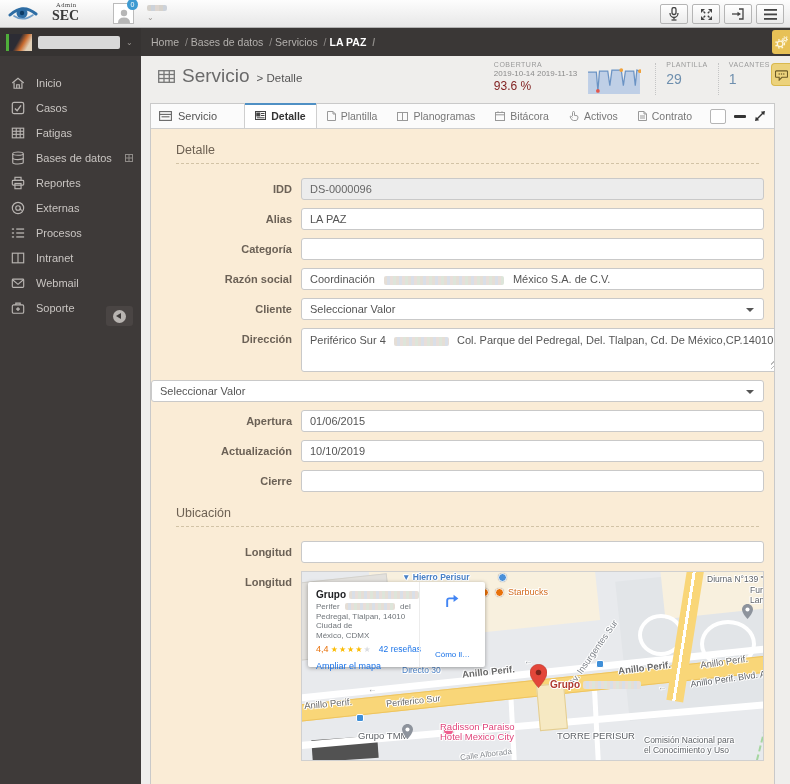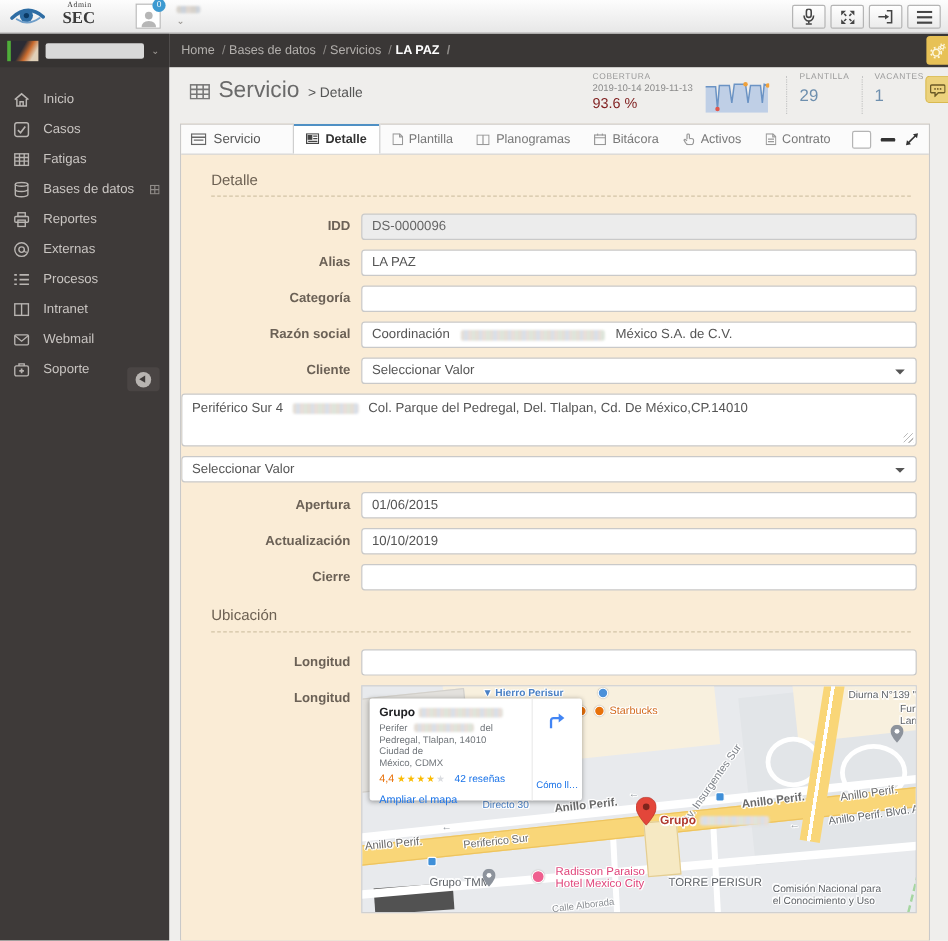--- a/index.html
+++ b/index.html
@@ -119,21 +119,21 @@
   .transit { position:absolute; width:8px; height:8px; border-radius:2px; background:#3f8fd8;
     border:1px solid #fff; }
   .mcard { position:absolute; left:6px; top:10px; width:177px; height:85px; background:#fff;
     border-radius:2px; box-shadow:0 1px 4px rgba(0,0,0,.35); z-index:20; padding:7px 8px; font-size:8px; }
   .mcard .ttl { font-size:10px; font-weight:bold; color:#202124; }
   .mcard .addr { color:#70757a; font-size:8px; line-height:9.5px; margin-top:2px; width:115px; }
   .mcard .rating-val { color:#e8710a; font-size:9px; font-weight:normal; }
   .mcard .stars { color:#fbbc04; font-size:8px; letter-spacing:1px; }
   .mcard .star-off { color:#dadce0; }
   .mcard a, .mcard .link { color:#1a73e8; text-decoration:none; font-size:8.5px; cursor:pointer; }
-  .mcard .dirs { position:absolute; right:0; top:0; width:42px; height:100%;
+  .mcard .dirs { position:absolute; right:0; top:0; width:66px; height:100%;
     border-left:1px solid #ececec; display:flex; flex-direction:column; align-items:center;
     justify-content:space-between; padding:10px 0 8px 0; }
 
   svg { display:block; }
 </style>
 </head>
 <body>
 
 <div id="app">
 
@@ -515,20 +515,21 @@
         </div>
         <div class="frow">
           <label>Cliente</label>
           <div class="ctrl">
             <div class="txt fake selectbox">
               <span>Seleccionar Valor</span>
             </div>
           </div>
         </div>
         <div class="frow">
+          <label>Dirección</label>
           <div class="ctrl">
             <div class="txt fake area">
               <span>Periférico Sur 4</span>
               <span class="redact noise" style="width:55px;height:9px;margin:0 5px"></span>
               <span>Col. Parque del Pedregal, Del. Tlalpan, Cd. De México,CP.14010</span>
             </div>
           </div>
         </div>
         <div class="frow">
           <div class="ctrl">
@@ -623,21 +624,21 @@
               <span class="transit" style="left:294px;top:88px"></span>
               <span class="transit" style="left:54px;top:142px"></span>
 
               <svg class="shape" style="left:228px;top:92px;z-index:10" width="17" height="24" viewBox="0 0 16 22">
                   <path d="M8 0C3.6 0 0 3.6 0 8c0 5.4 8 14 8 14s8-8.6 8-14c0-4.4-3.6-8-8-8z" fill="#e3463a" stroke="#b23327" stroke-width="0.5"></path>
                   <circle cx="8" cy="7.6" r="2.6" fill="#7e241c"></circle>
                 </svg>
               <span class="mlabel red" style="left:248px;top:107px;z-index:10"><span>Grupo</span> <span class="redact noise" style="width:58px;height:8px"></span></span>
 
               <span class="poi-dot" style="left:141px;top:153px;background:#ef5f8f;width:11px;height:11px"></span>
-              <span class="mlabel pink" style="left:161px;top:150px"><span>Radisson Paraiso</span><br><span>Hotel Mexico City</span></span>
+              <span class="mlabel pink" style="left:138px;top:150px"><span>Radisson Paraiso</span><br><span>Hotel Mexico City</span></span>
               <span class="mlabel" style="left:255px;top:158px;font-size:9.5px">TORRE PERISUR</span>
               <span class="mlabel" style="left:342px;top:163px"><span>Comisión Nacional para</span><br><span>el Conocimiento y Uso</span></span>
 
               <span class="mlabel" style="left:56px;top:158px;font-size:9.5px">Grupo TMM</span>
               <svg class="shape" style="left:100px;top:152px" width="11" height="15" viewBox="0 0 16 22">
                   <path d="M8 0C3.6 0 0 3.6 0 8c0 5.4 8 14 8 14s8-8.6 8-14c0-4.4-3.6-8-8-8z" fill="#8d939c"></path>
                   <circle cx="8" cy="8" r="3" fill="#fff"></circle>
                 </svg>
               <span class="mlabel" style="left:158px;top:178px;transform:rotate(-7deg);font-size:8px;color:#8a8e93">Calle Alborada</span>
 

